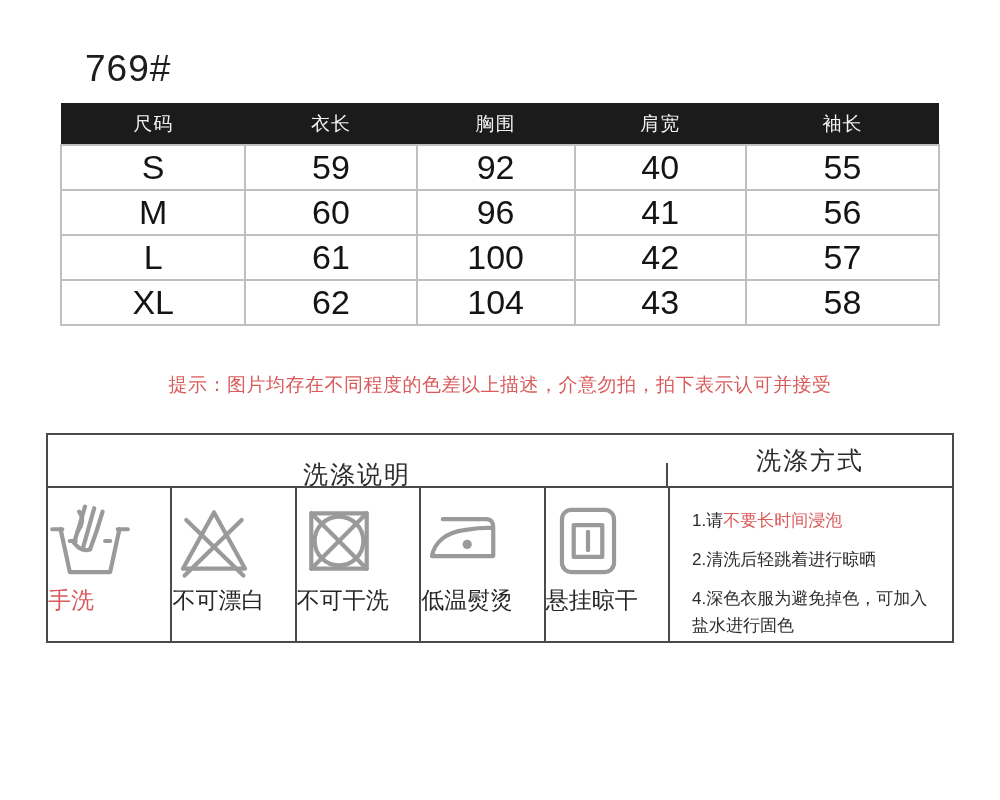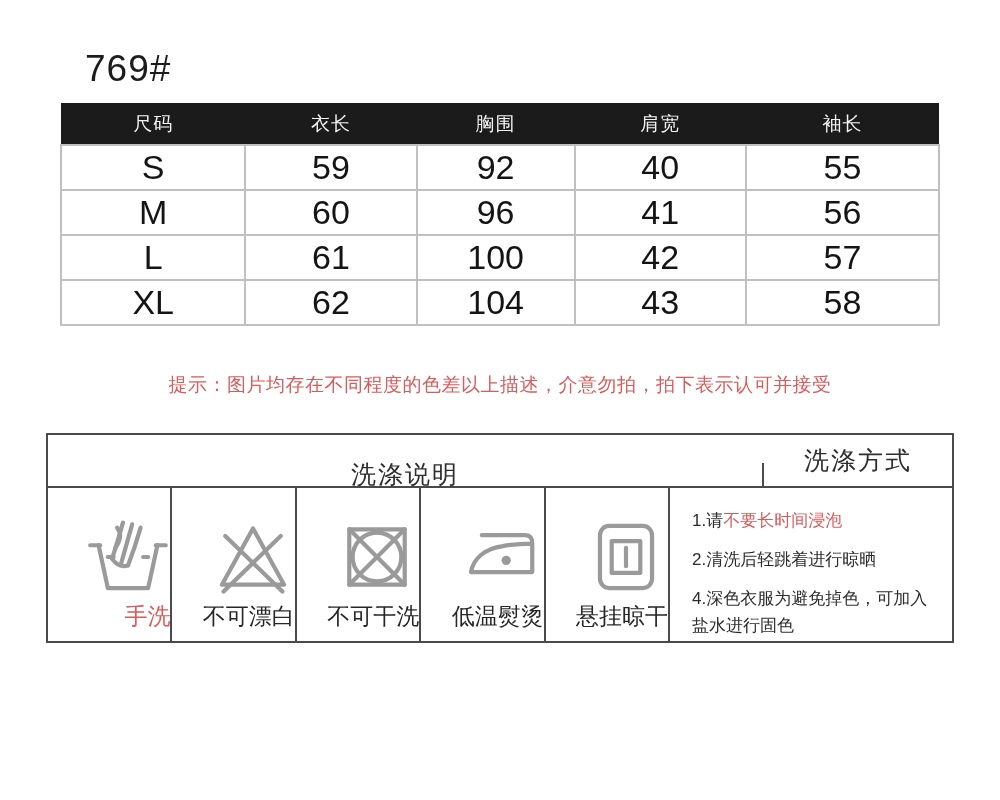--- a/index.html
+++ b/index.html
@@ -86,21 +86,21 @@
     width:908px;
     border:2px solid var(--border-dark);
     background:#fff;
   }
   .care-header{
     display:flex;
     height:53px;
     border-bottom:2px solid var(--border-dark);
   }
   .care-header-left{
-    width:716px;
+    width:620px;
     border-right:2px solid var(--border-dark);
     display:flex;
     align-items:center;
     justify-content:center;
     font-size:25px;
     color:#2d2d2d;
     letter-spacing:2px;
     margin-top:28px;
   }
   .care-header-right{
@@ -118,22 +118,22 @@
   }
   .care-icons{
     display:flex;
     width:622px;
   }
   .care-cell{
     flex:1;
     border-right:2px solid var(--border-dark);
     display:flex;
     flex-direction:column;
-    align-items:flex-end;
-    padding-top:27px;
+    align-items:flex-start;
+    padding-top:11px;
   }
   .care-cell svg{
     width:84px;
     height:84px;
     stroke:var(--icon-gray);
     stroke-width:5;
     fill:none;
     stroke-linecap:round;
     stroke-linejoin:round;
   }

